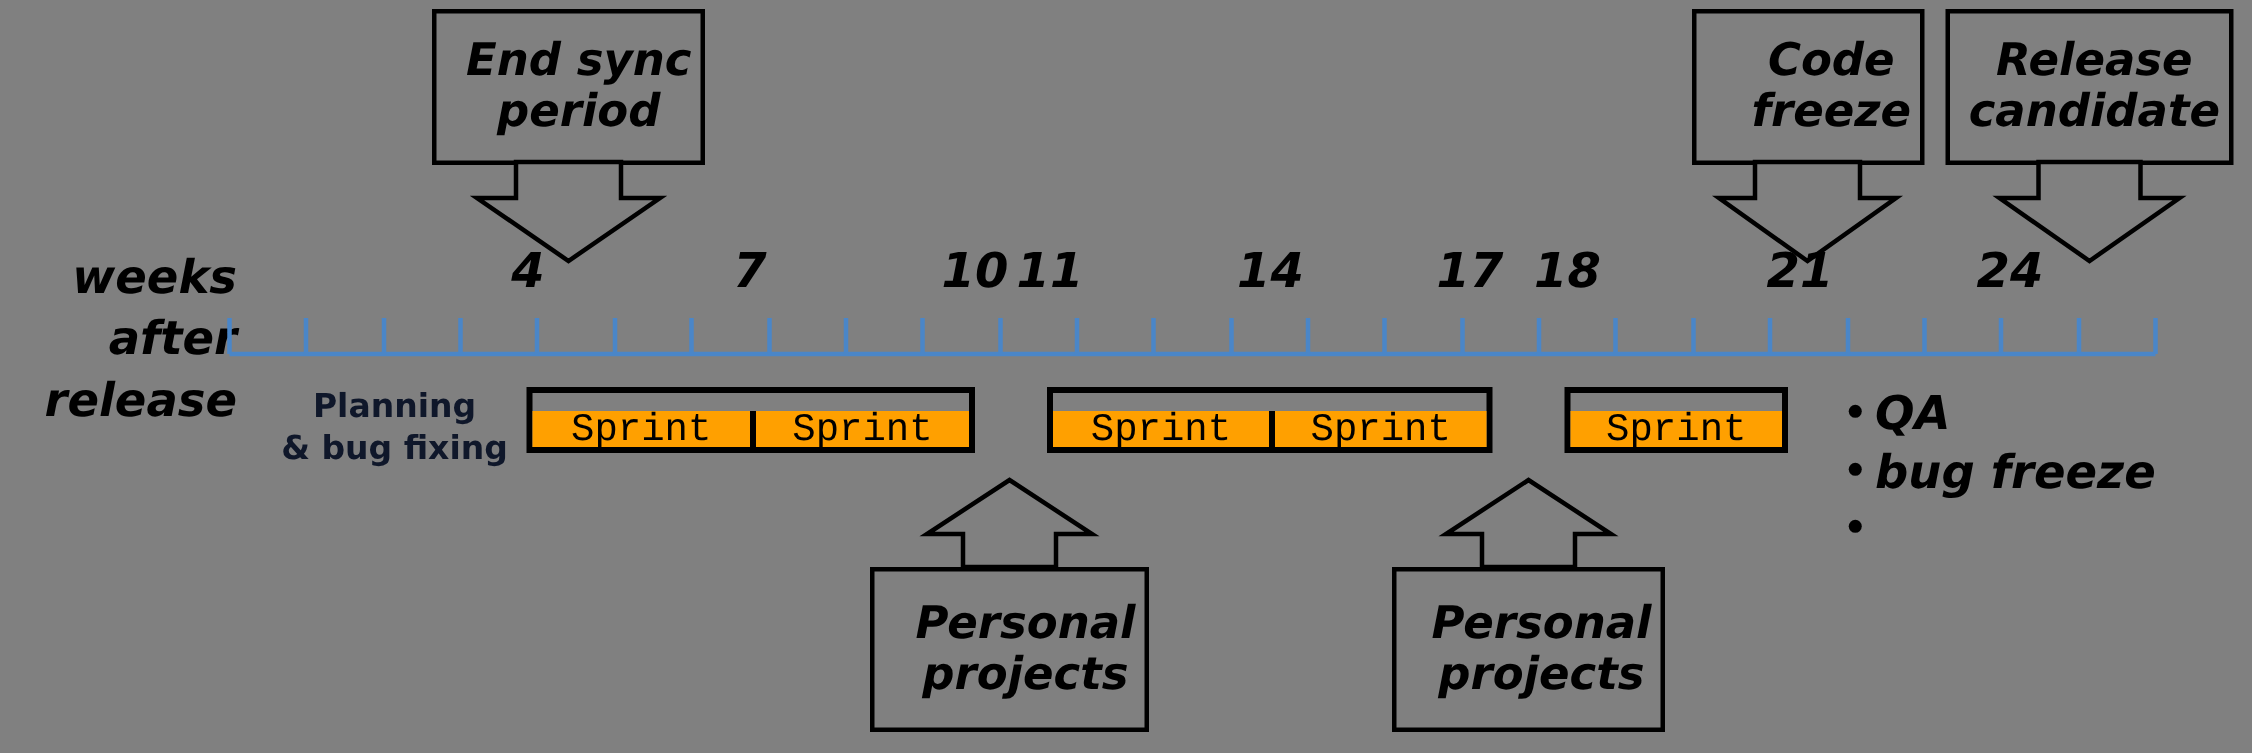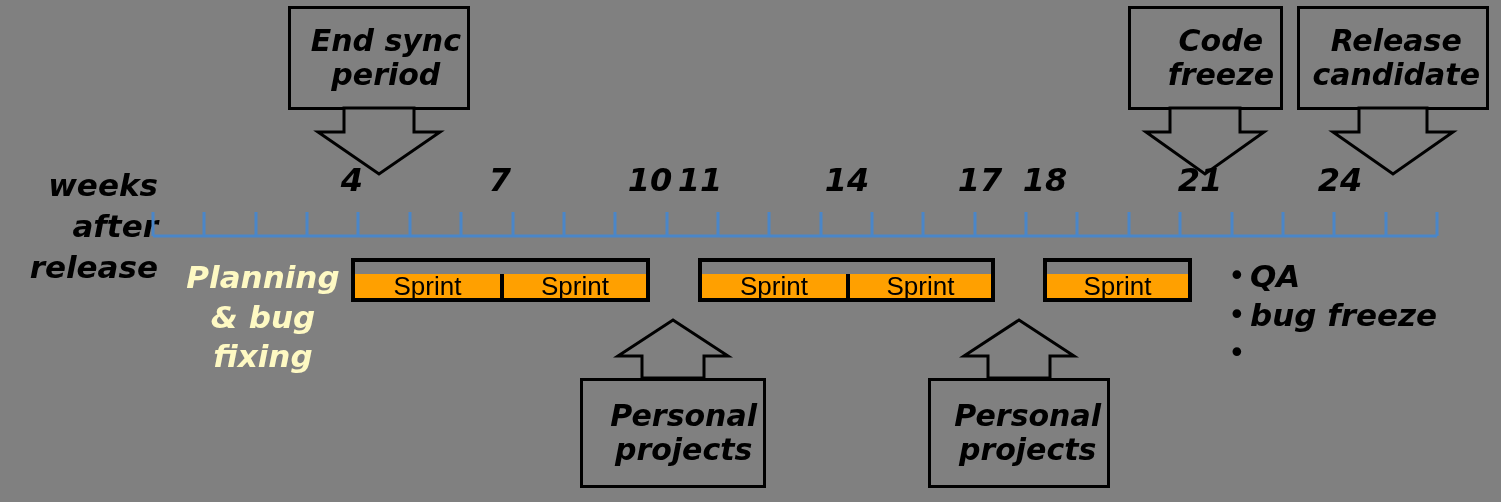--- a/index.html
+++ b/index.html
@@ -89,25 +89,24 @@
     white-space: pre-line;
   }
 
   
   #planning-label {
     position: absolute;
     left: 168px;
     top: 258px;
     width: 190px;
     text-align: center;
-    font-style: italic;
-    font-weight: bold;
-    font-size: 31px;
+    font-weight: bold;
+    font-size: 22px;
     line-height: 1.28;
-    color: #fef9c3;
+    color: #0f172a;
     white-space: pre-line;
   }
 
   
   .sprint-group {
     position: absolute;
     box-sizing: border-box;
     border: 4px solid #000;
     display: flex;
     height: 44px;
@@ -115,21 +114,21 @@
   .sprint-box {
     box-sizing: border-box;
     background: #FFA000;
     display: flex;
     align-items: center;
     justify-content: center;
     font-size: 26px;
     font-style: normal;
     font-weight: normal;
     color: #000;
-    font-family: Liberation Sans, sans-serif;
+    font-family: Liberation Mono, monospace;
     margin-top: 12px;
   }
   .sprint-box + .sprint-box {
     border-left: 4px solid #000;
   }
 
   
   #bullet-list {
     position: absolute;
     left: 1228px;

